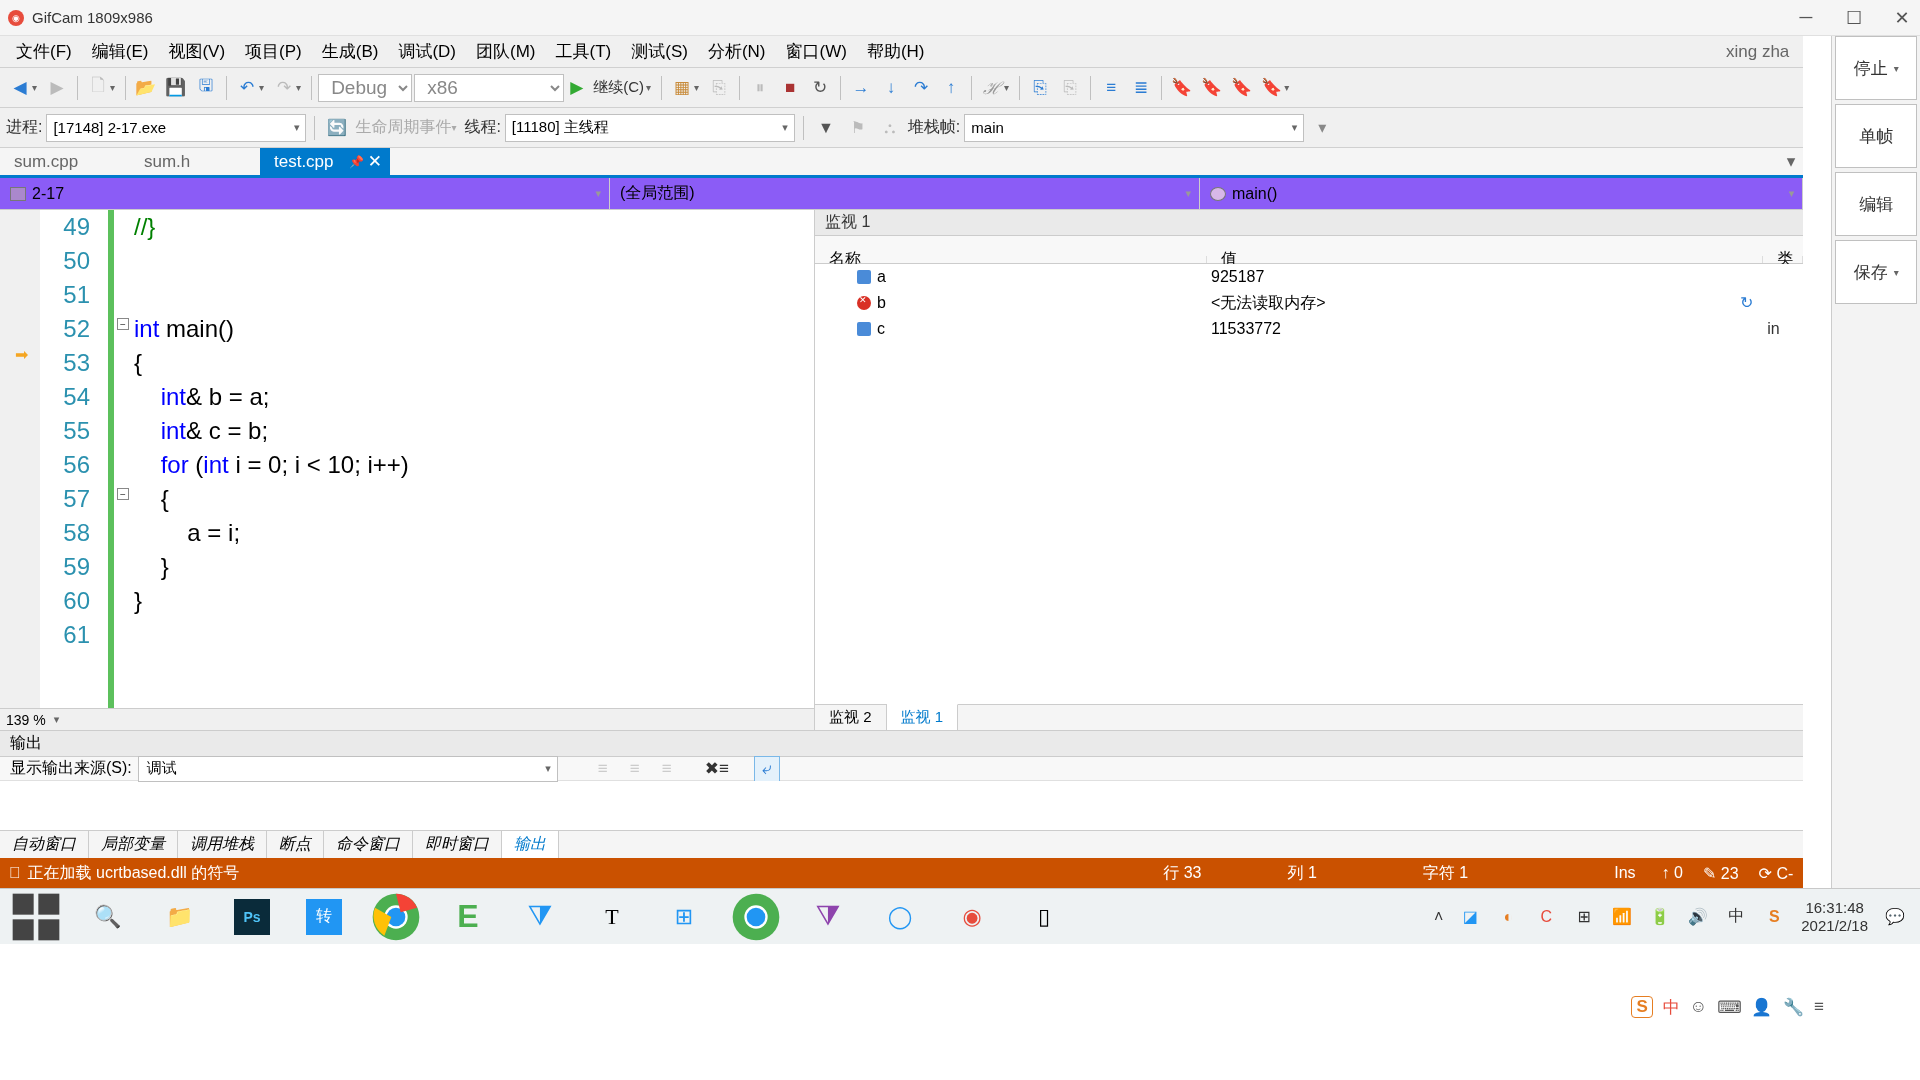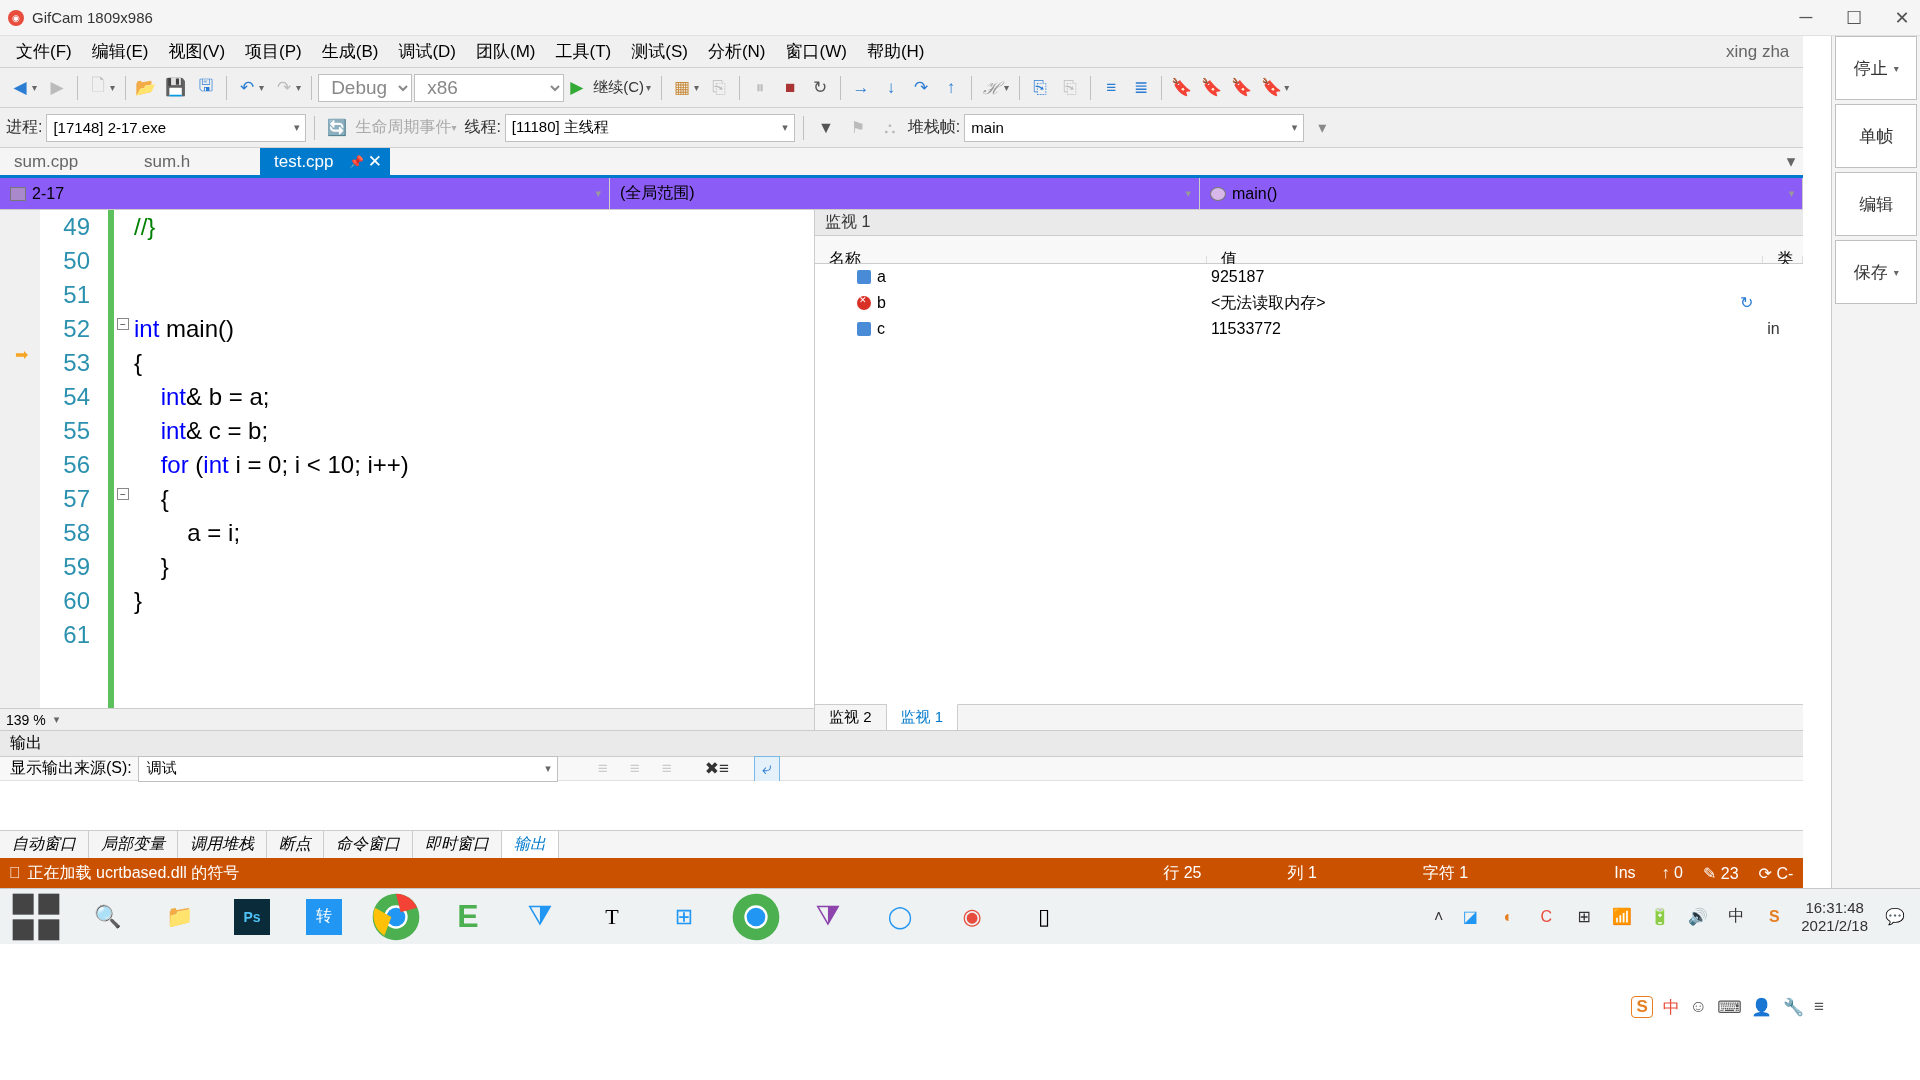--- a/index.html
+++ b/index.html
@@ -355,21 +355,21 @@
 </div>
 
 </div>
 
 <div class="statusbar">
   <div class="sb-left">
     <span>⎕</span>
     <span>正在加载 ucrtbased.dll 的符号</span>
   </div>
   <div style="flex:1"></div>
-  <span>行 25</span>
+  <span>行 33</span>
   <span style="margin-left:60px">列 1</span>
   <span style="margin-left:80px">字符 1</span>
   <span style="margin-left:120px">Ins</span>
   <div class="sb-right">
     <span>↑ <span>0</span></span>
     <span>✎ <span>23</span></span>
     <span>⟳ <span>C-</span></span>
   </div>
 </div>
 

